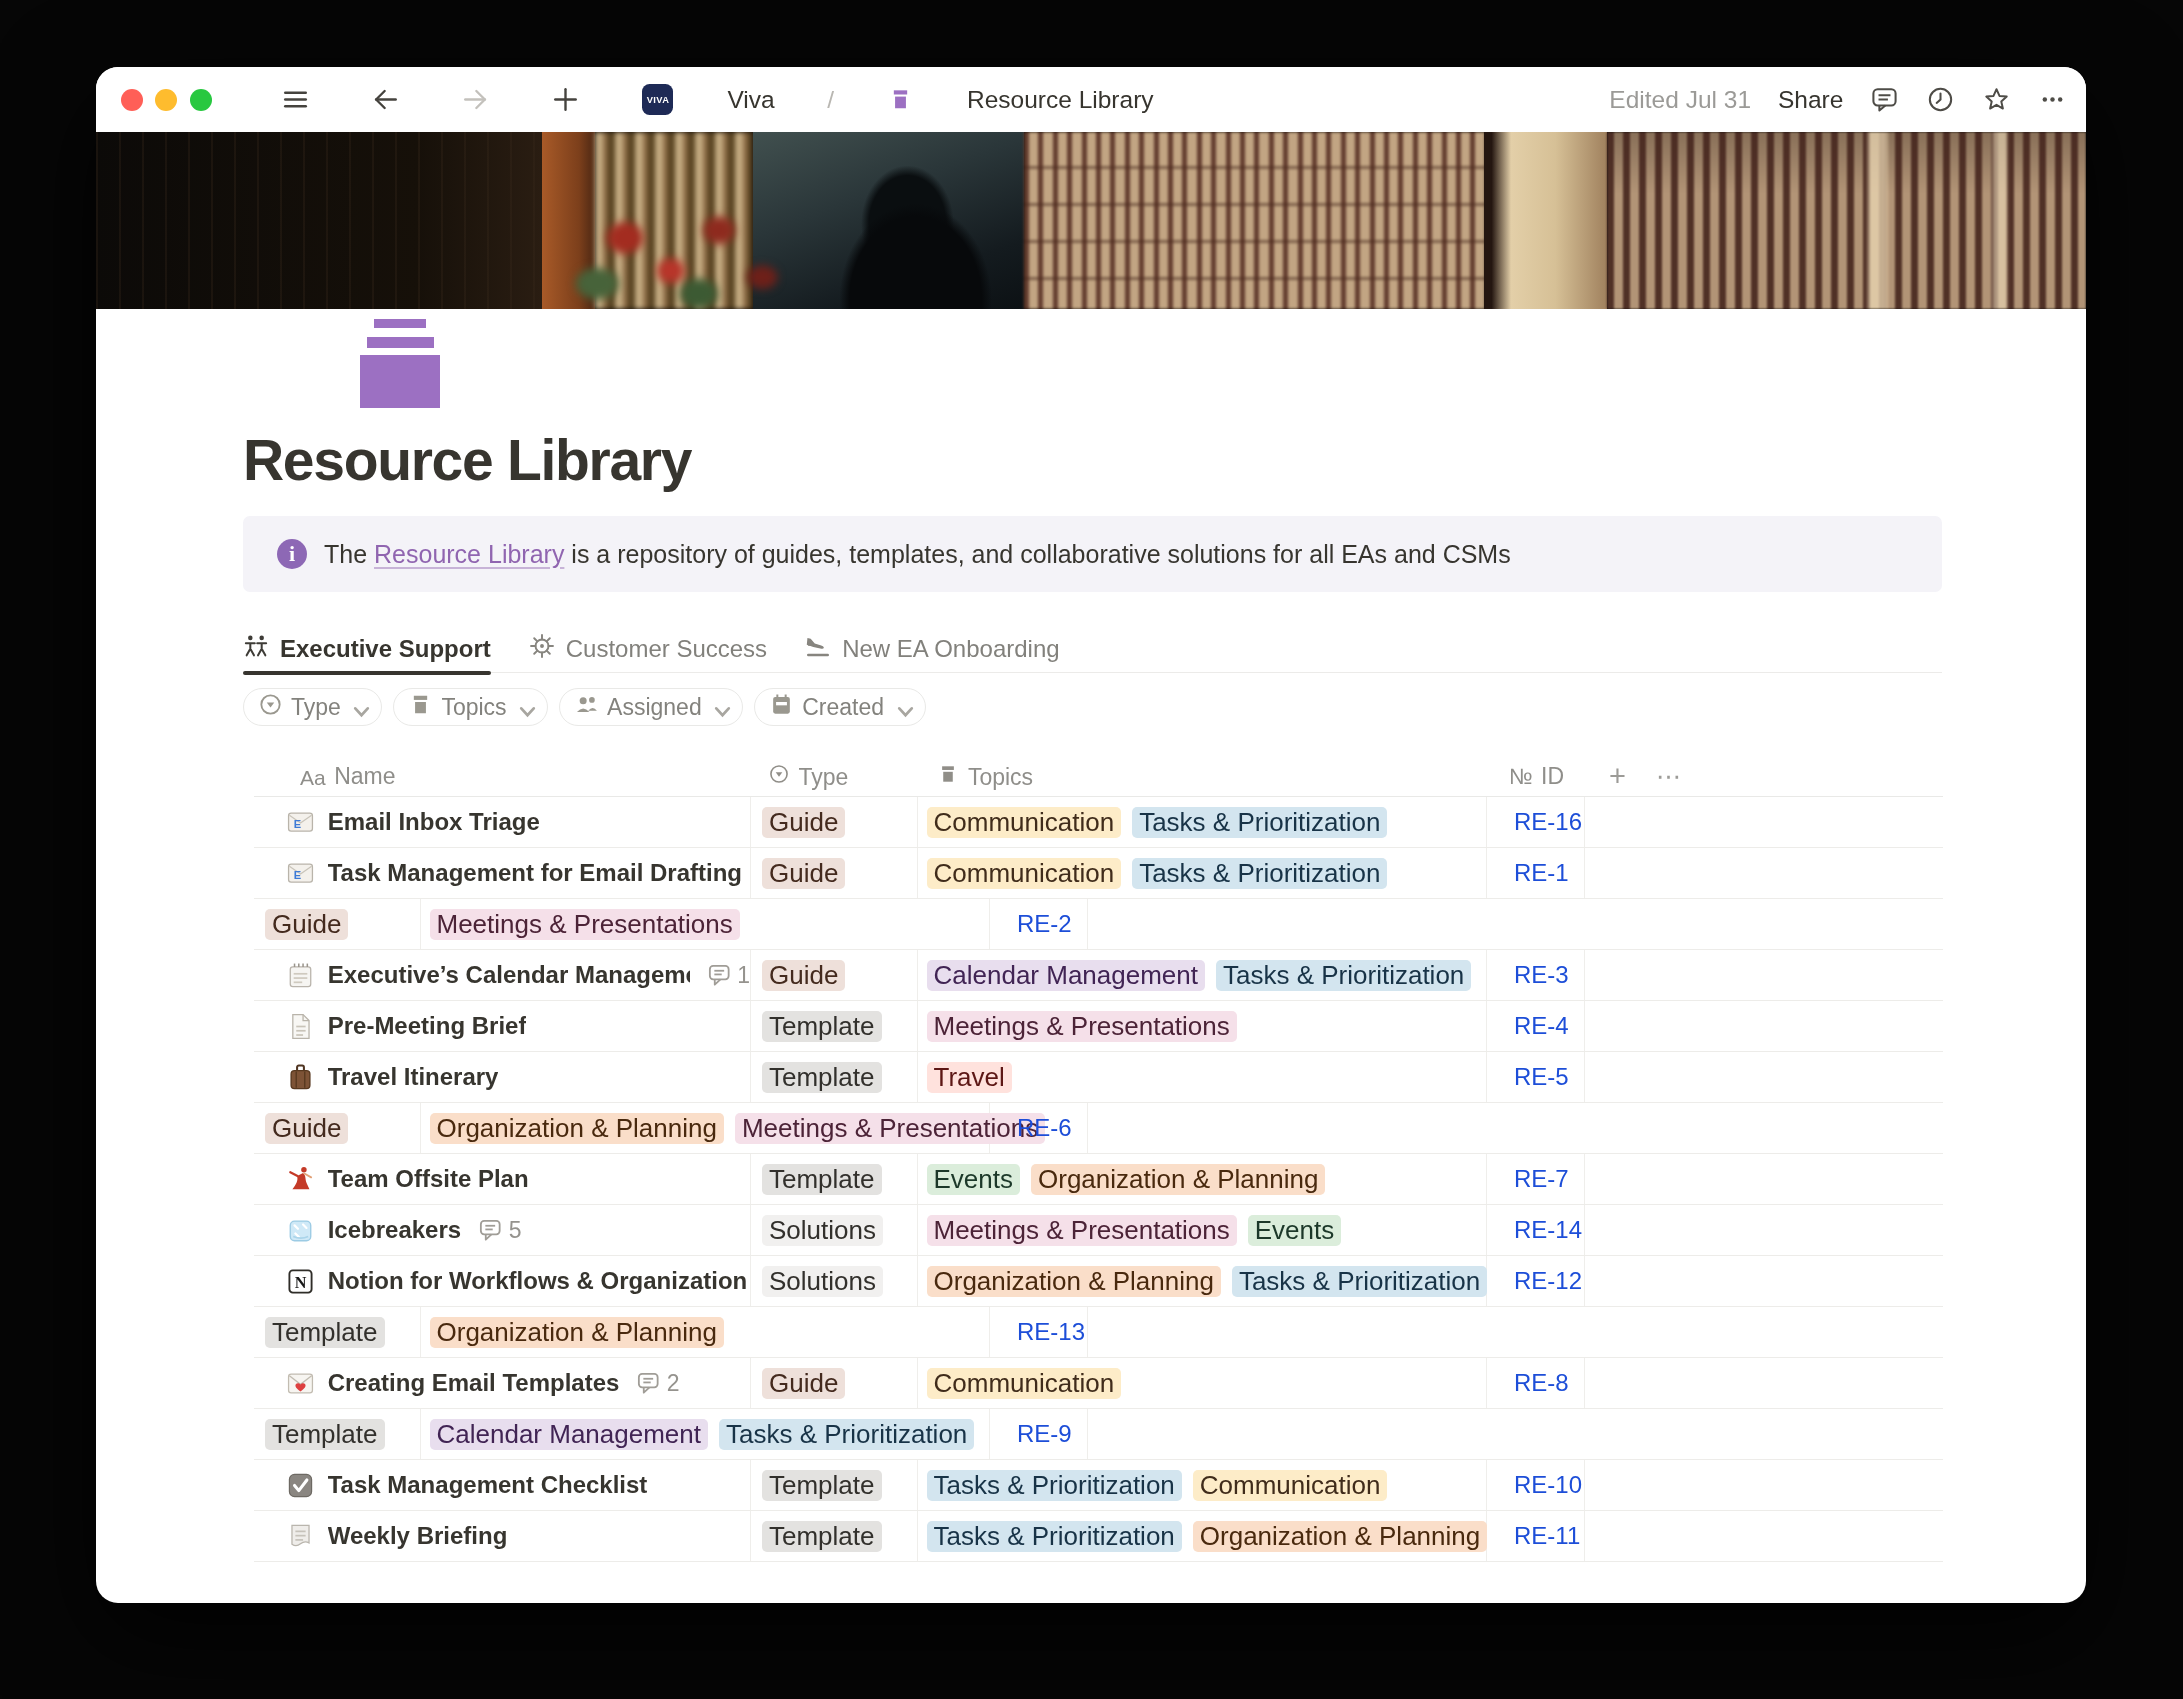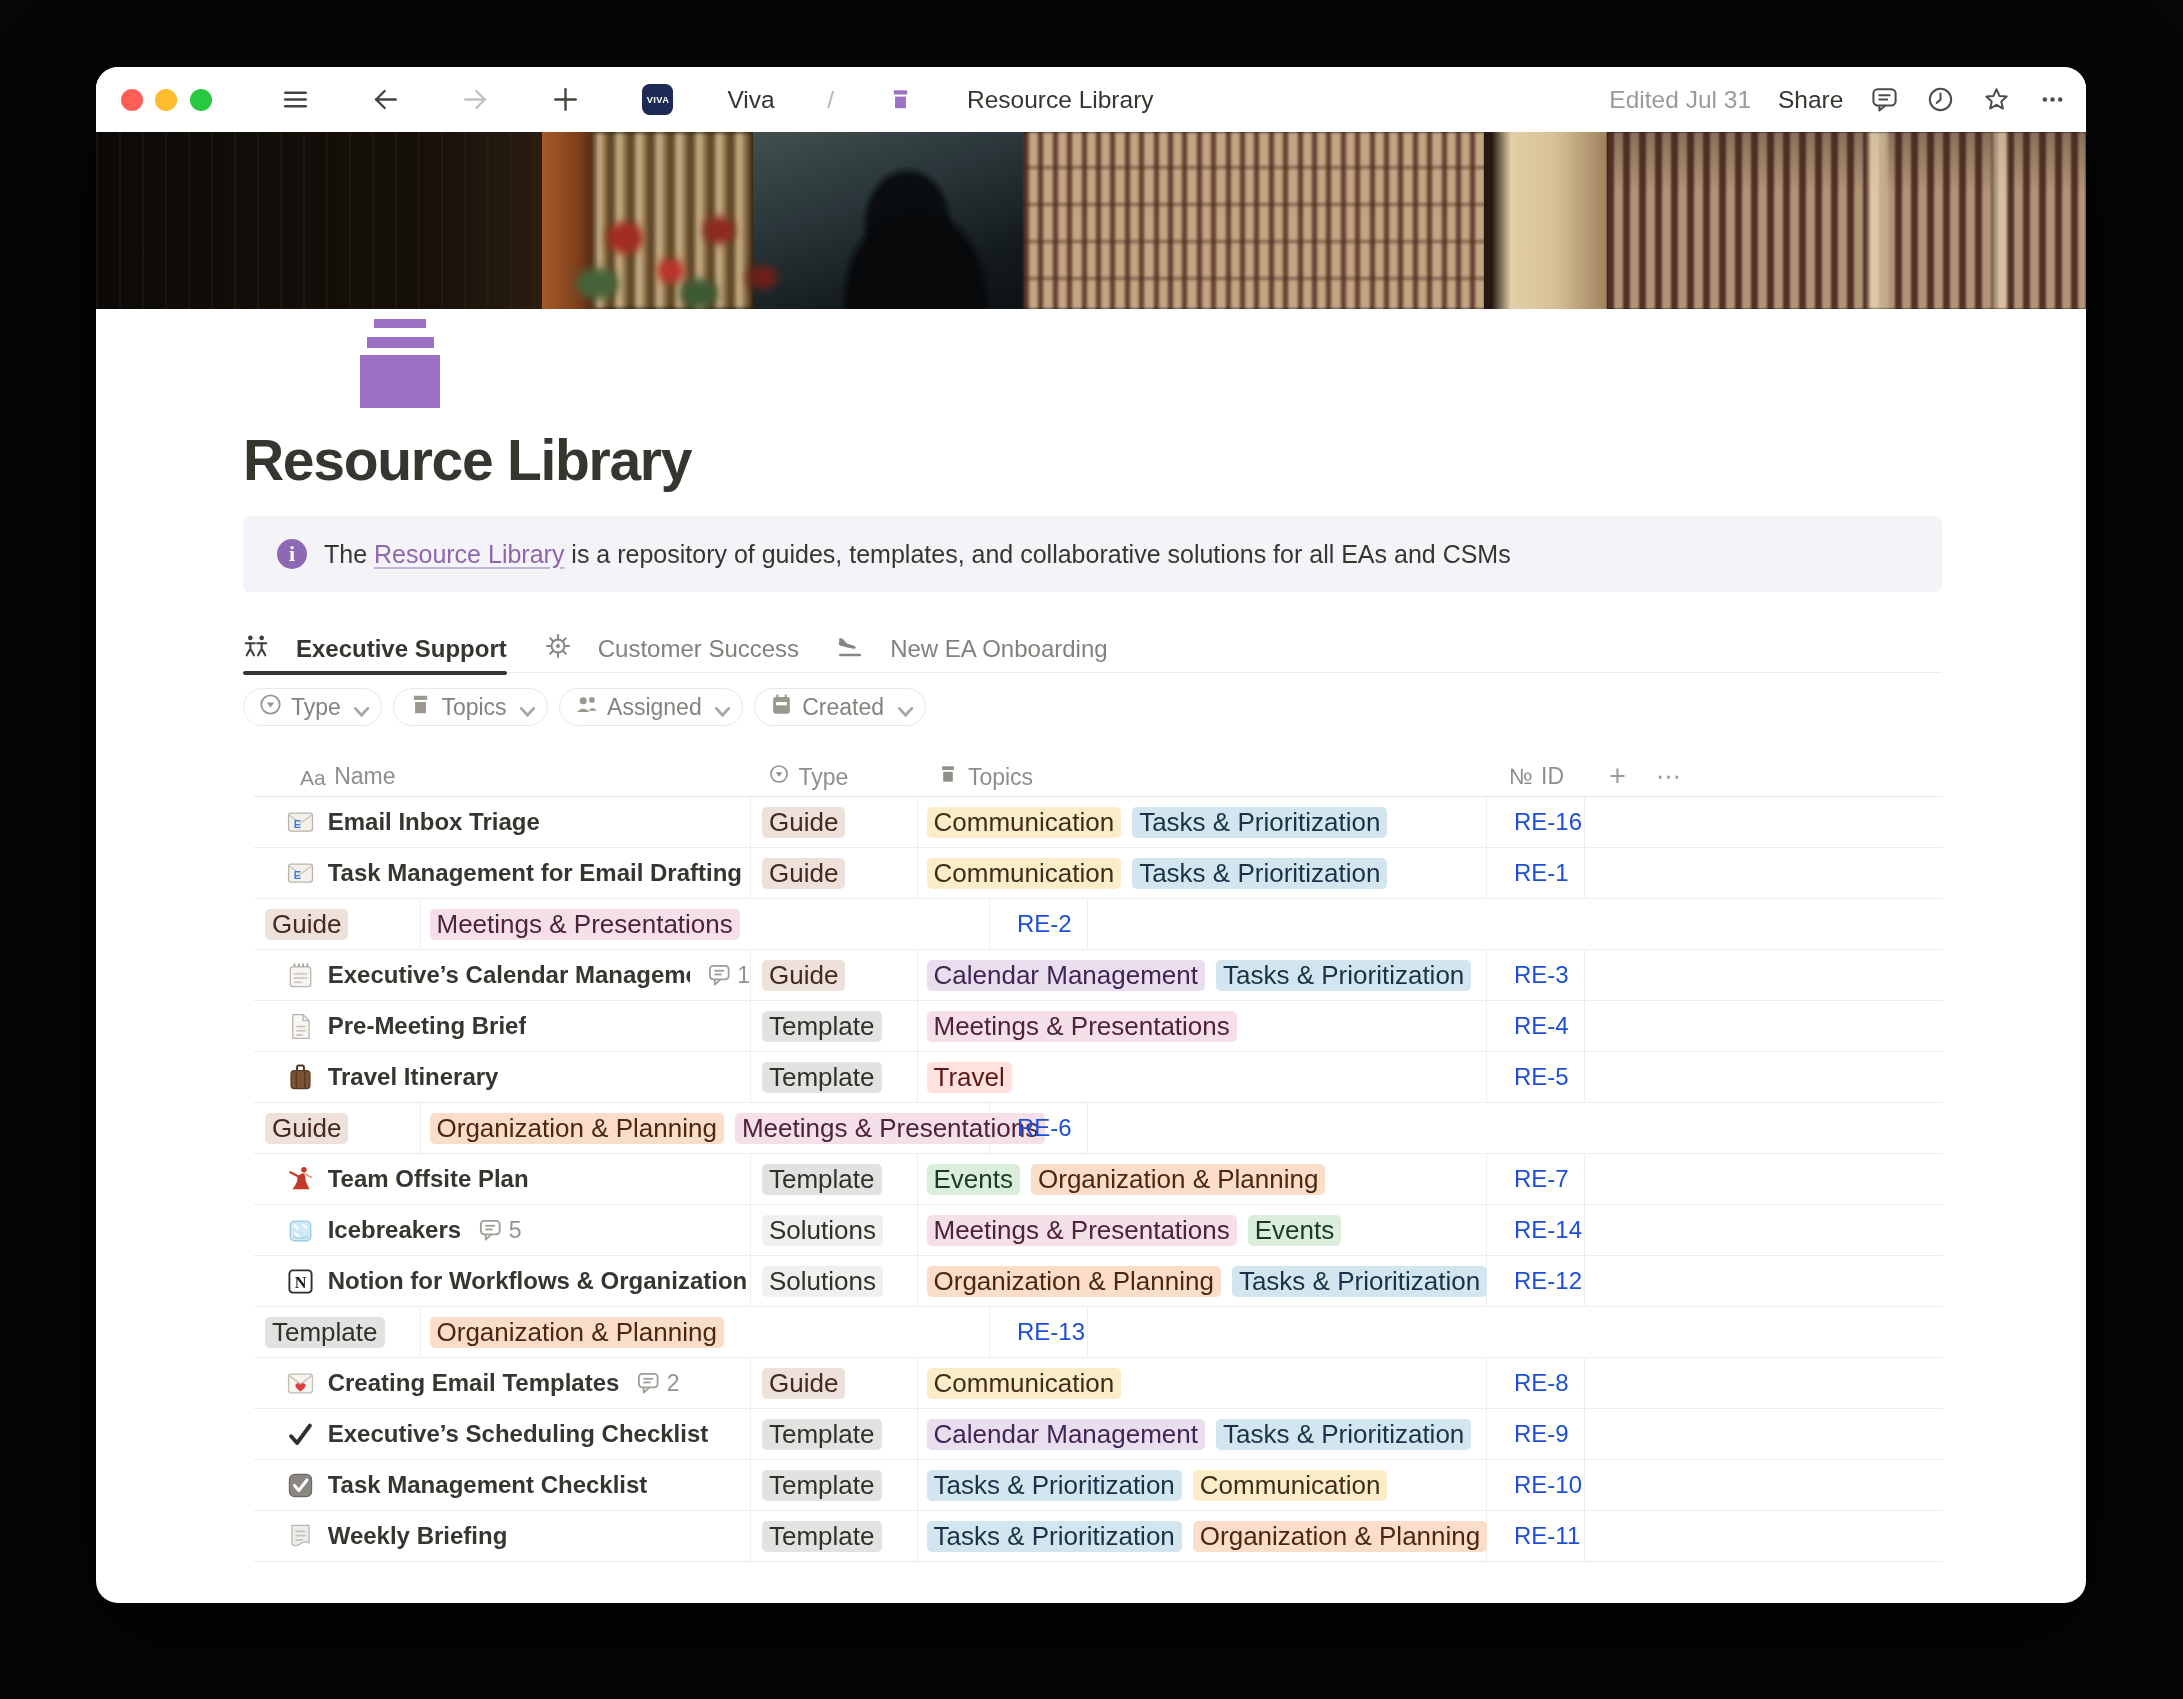--- a/index.html
+++ b/index.html
@@ -70,21 +70,21 @@
              display:flex; align-items:center; padding:0 34px; }
   .callout-icon { width:30px; height:30px; border-radius:50%; background:#8D68B5; color:#fff; flex:0 0 30px;
                   display:flex; align-items:center; justify-content:center;
                   font-family:"Liberation Serif", serif; font-weight:bold; font-size:22px; }
   .callout-text { margin-left:17px; font-size:25px; color:#37352F; }
   .callout-link { color:#9065B0; text-decoration:underline; text-decoration-color:rgba(144,101,176,.45); text-underline-offset:4.2px; cursor:pointer; }
 
   
   .tabs { position:absolute; left:147px; top:559px; width:1699px; height:47px; border-bottom:1.7px solid #ECEBE9;
           display:flex; gap:38px; }
-  .tab { display:flex; align-items:center; gap:27px; font-size:24px; color:#82817C; font-weight:500; position:relative; cursor:pointer; }
+  .tab { display:flex; align-items:center; gap:11px; font-size:24px; color:#82817C; font-weight:500; position:relative; cursor:pointer; }
   .tab svg { width:26px; height:26px; }
   .tab.active { color:#37352F; font-weight:700; }
   .tab.active::after { content:""; position:absolute; left:0; right:0; bottom:-3.4px; height:4.2px; background:#37352F; border-radius:2.5px; }
 
   
   .filters { position:absolute; left:147px; top:621px; display:flex; gap:11px; }
   .pill { height:38px; border:1.7px solid #E9E9E7; border-radius:19.4px; display:flex; align-items:center; gap:8.5px;
           padding:0 15px 0 13.5px; font-size:23px; color:#83827D; background:#fff; cursor:pointer; }
   .pill svg { width:25px; height:25px; }
   .pill .chev { width:17px; height:17px; }
@@ -611,27 +611,20 @@
             <span class="tag" style="background: rgb(238, 224, 218); color: rgb(68, 42, 30);">Guide</span>
           </div>
     <div class="td td-topics">
             <span class="tag" style="background: rgb(253, 236, 200); color: rgb(64, 44, 27);">Communication</span>
           </div>
     <div class="td td-id">RE-8</div>
     <div class="td td-extra"></div>
   </div>
 
   <div class="trow">
-    <div class="td td-name">
-      <span class="row-emoji"><svg viewBox="0 0 34 34">
-                <path d="M6 19 L13 27 L28 6.5" stroke="#31302C" stroke-width="4.6" fill="none" stroke-linecap="round" stroke-linejoin="round"></path>
-              </svg></span>
-      <span class="row-name">Executive’s Scheduling Checklist</span>
-
-    </div>
     <div class="td td-type">
             <span class="tag" style="background: rgb(227, 226, 224); color: rgb(50, 48, 44);">Template</span>
           </div>
     <div class="td td-topics">
             <span class="tag" style="background: rgb(232, 222, 238); color: rgb(65, 36, 84);">Calendar Management</span>
             <span class="tag" style="background: rgb(211, 229, 239); color: rgb(24, 51, 71);">Tasks &amp; Prioritization</span>
           </div>
     <div class="td td-id">RE-9</div>
     <div class="td td-extra"></div>
   </div>

